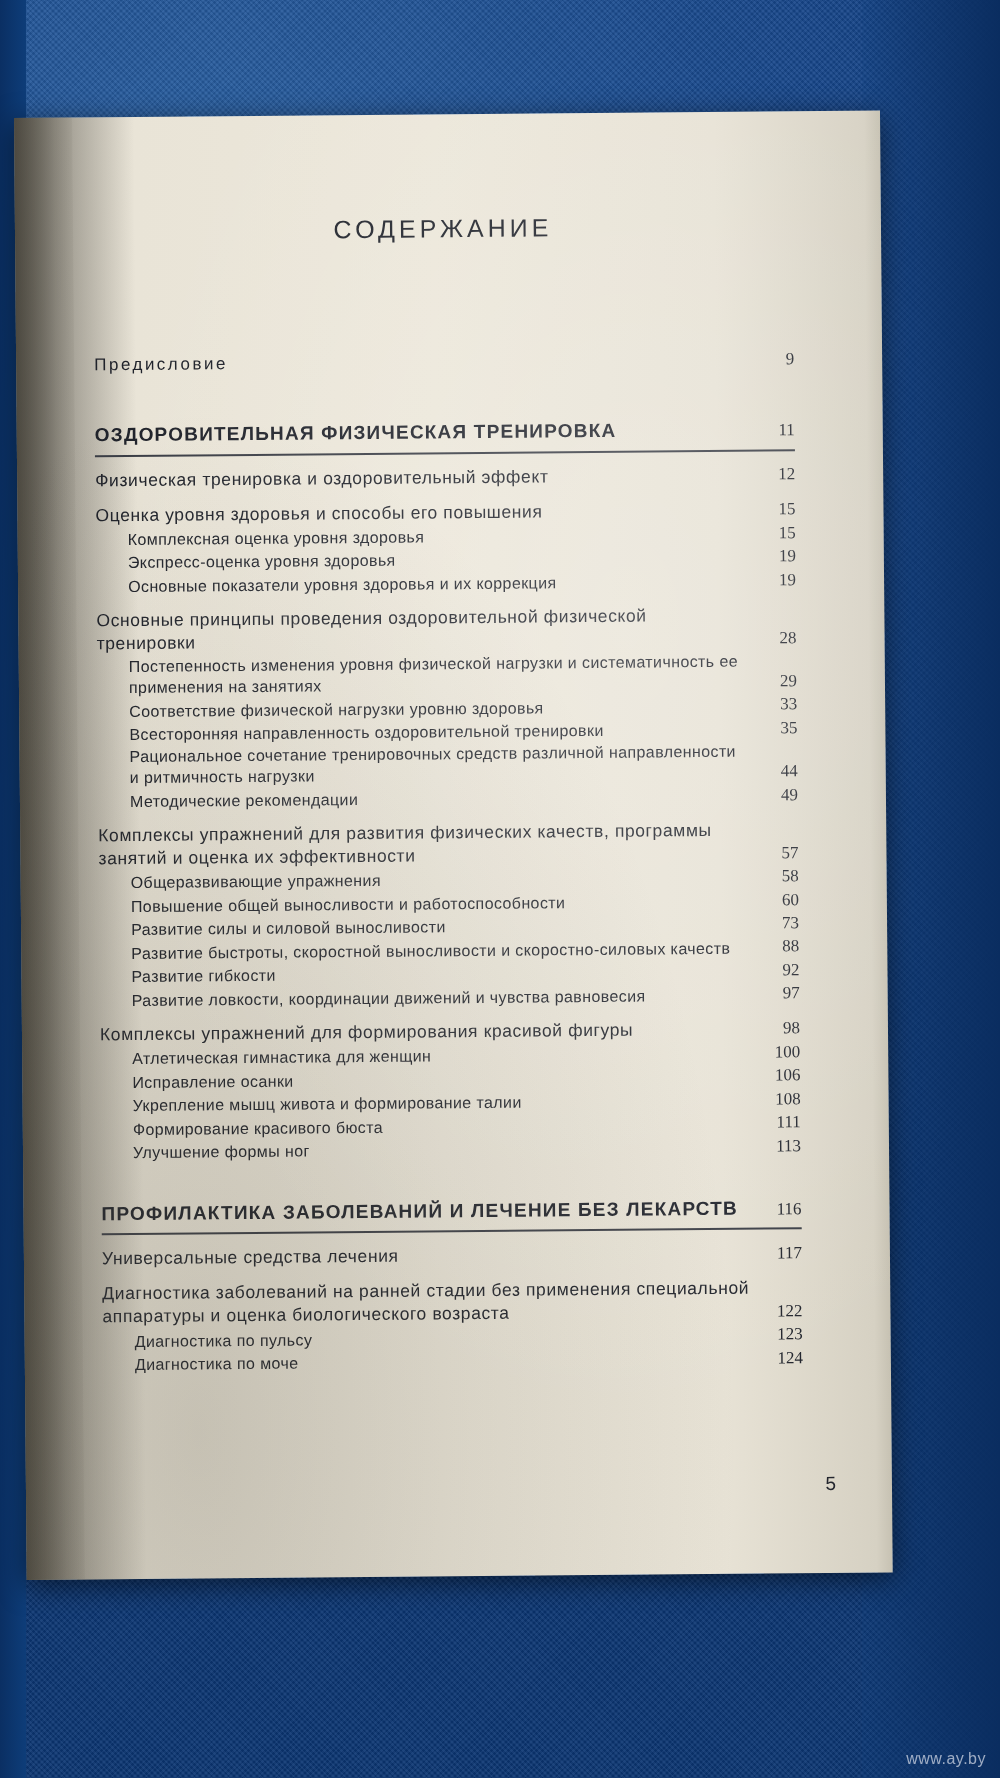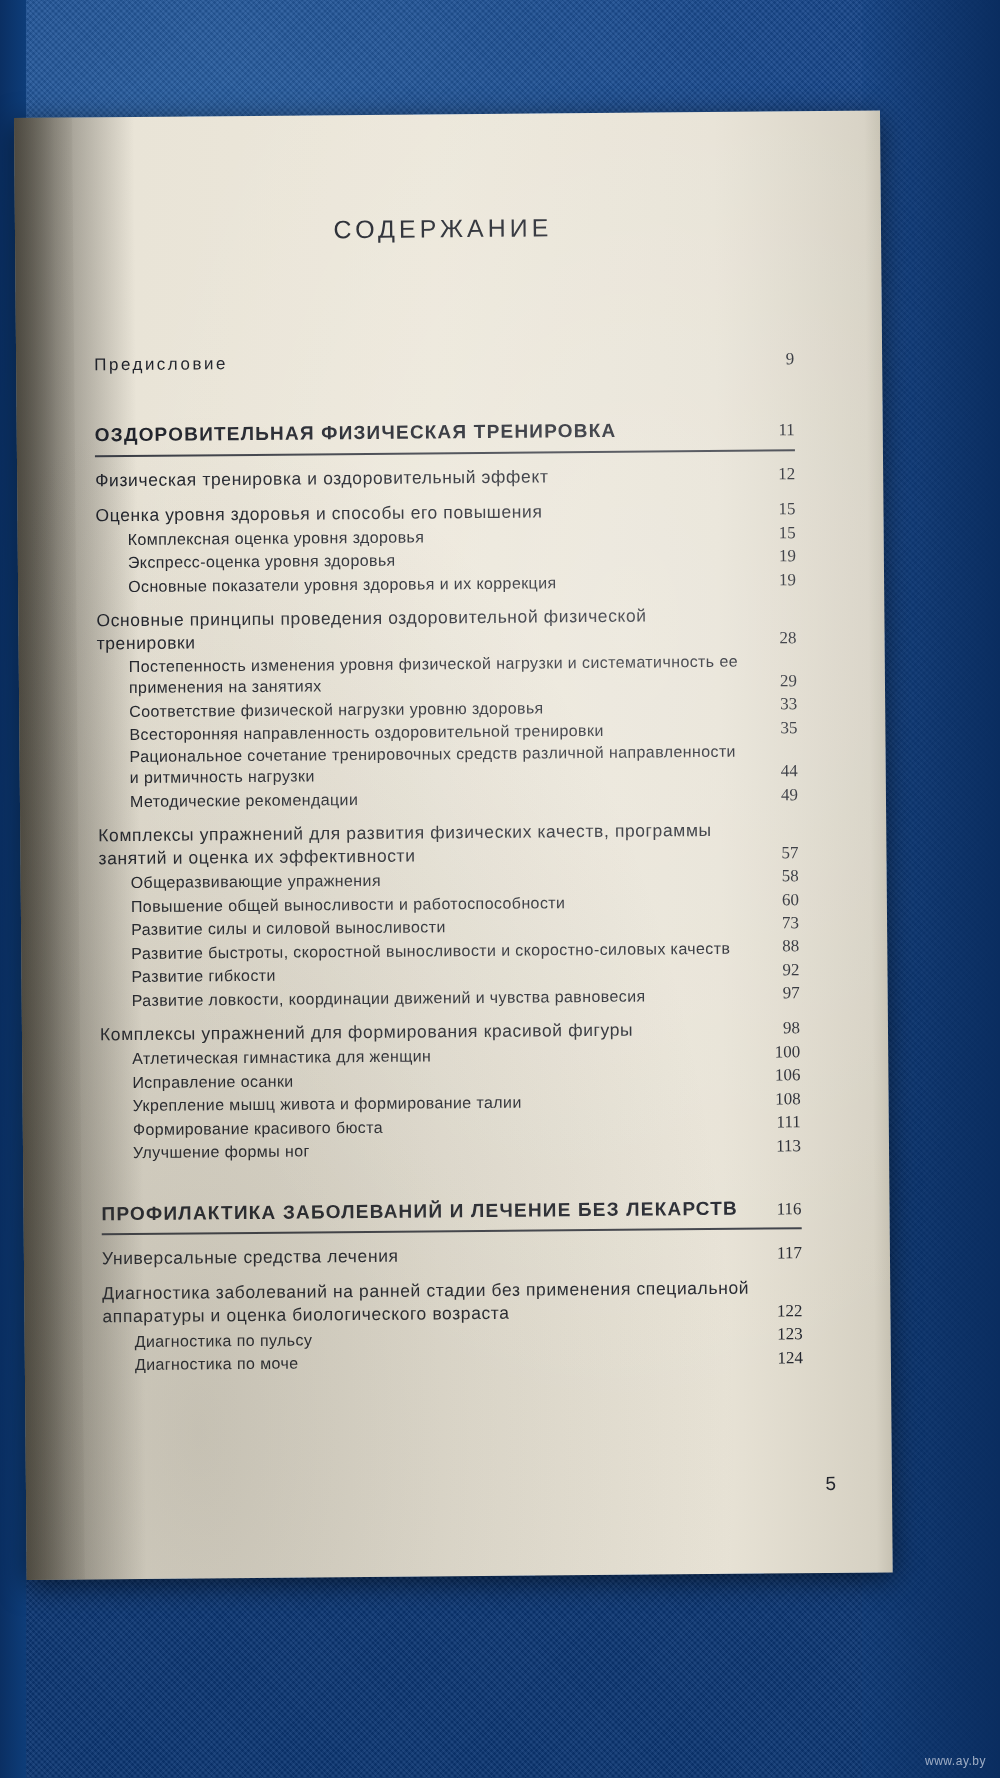--- a/index.html
+++ b/index.html
@@ -151,21 +151,21 @@
     font-family: "Liberation Sans", sans-serif;
     color: #23262e;
   }
 
   .watermark {
     position: absolute;
     right: 14px;
     bottom: 10px;
     color: #cfd6e4;
     opacity: .75;
-    font-size: 12px;
+    font-size: 16px;
     font-family: "Liberation Sans", sans-serif;
     letter-spacing: .5px;
   }
 
   .gutter-shadow {
     position: absolute;
     left: 0; top: 0; bottom: 0;
     width: 120px;
     background: linear-gradient(to right, rgba(30,28,22,0.55), rgba(30,28,22,0.0));
     pointer-events: none;

